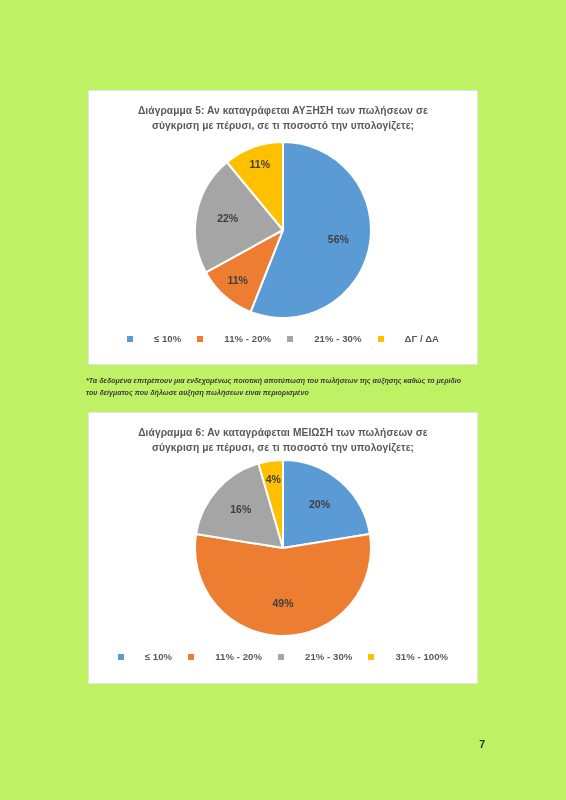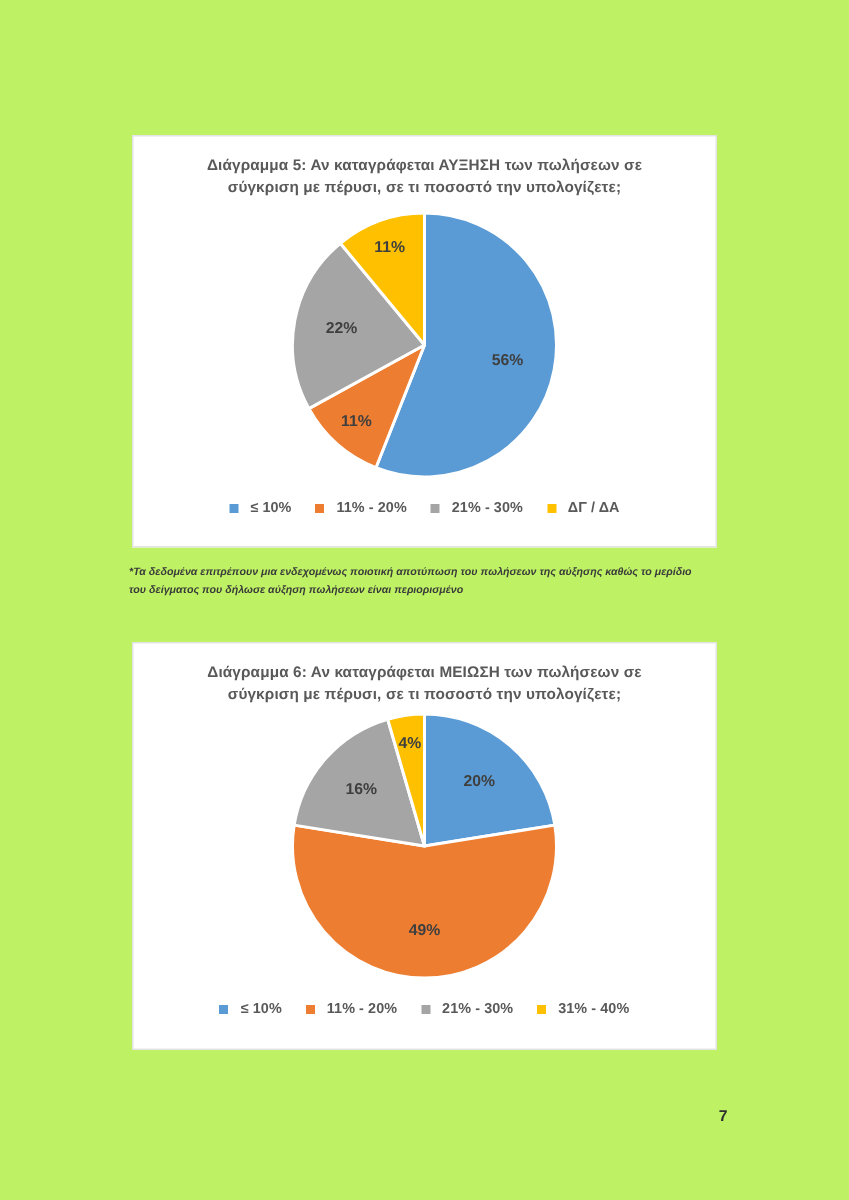--- a/index.html
+++ b/index.html
@@ -23,21 +23,21 @@
   }
 
   
   .chart-box {
     position: absolute;
     background: #ffffff;
     border: 1px solid #e3e3e3;
     box-sizing: border-box;
   }
   #chart-box-5 { left: 88px;  top: 90px;  width: 390px; height: 275px; }
-  #chart-box-6 { left: 88px;  top: 428px; width: 390px; height: 272px; }
+  #chart-box-6 { left: 88px;  top: 412px; width: 390px; height: 272px; }
 
   .chart-title {
     position: absolute;
     left: 22px;
     right: 22px;
     top: 12px;
     text-align: center;
     font-size: 10.2px;
     line-height: 15px;
     color: #595959;
@@ -76,21 +76,21 @@
     justify-content: center;
     align-items: center;
     gap: 16px;
   }
   #legend-5 { top: 242px; }
   #legend-6 { top: 238px; }
 
   .legend-item {
     display: flex;
     align-items: center;
-    gap: 8px;
+    gap: 21px;
     white-space: nowrap;
   }
   .legend-swatch {
     width: 6px;
     height: 6px;
     display: block;
   }
   .legend-text {
     font-size: 9.6px;
     color: #595959;
@@ -201,20 +201,20 @@
         <div class="legend-item">
           <span class="legend-swatch" style="background: rgb(237, 125, 49);"></span>
           <span class="legend-text">11% - 20%</span>
         </div>
         <div class="legend-item">
           <span class="legend-swatch" style="background: rgb(165, 165, 165);"></span>
           <span class="legend-text">21% - 30%</span>
         </div>
         <div class="legend-item">
           <span class="legend-swatch" style="background: rgb(255, 192, 0);"></span>
-          <span class="legend-text">31% - 40%</span>
+          <span class="legend-text">31% - 100%</span>
         </div>
       </div>
   </div>
 
   <div class="page-number">7</div>
 
 </div>
 
 </body></html>

